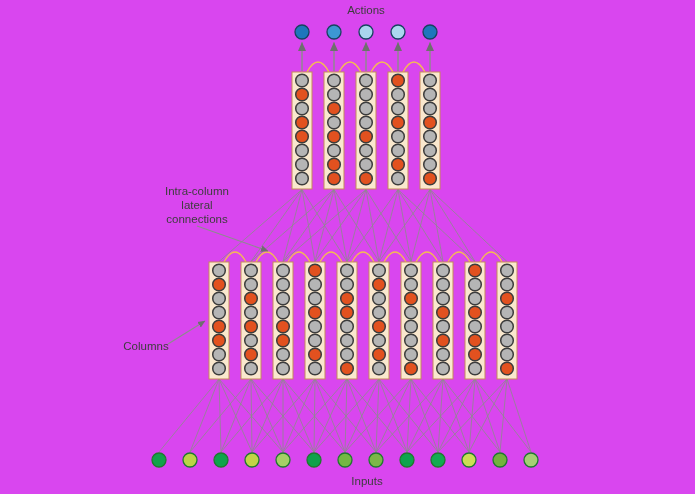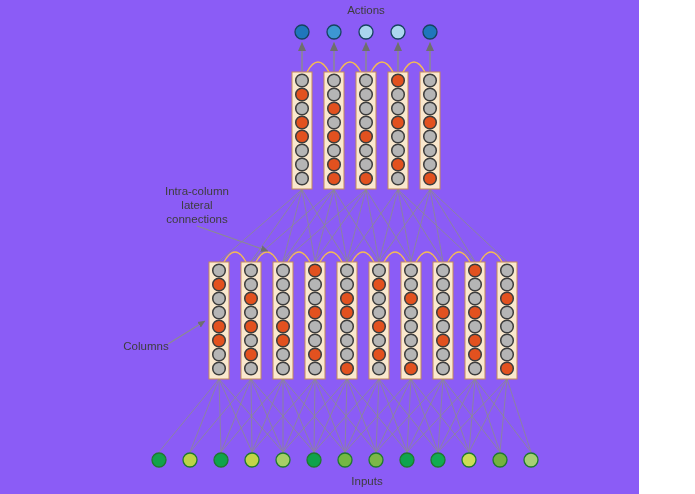--- a/index.html
+++ b/index.html
@@ -1,16 +1,16 @@
 <!DOCTYPE html>
 <html><head>
 <meta charset="utf-8">
 <style>
   html,body{margin:0;padding:0;background:#ffffff;}
-  .stage{position:relative;width:639px;height:494px;background:#8b5cf6;overflow:hidden;
+  .stage{position:relative;width:695px;height:494px;background:#d946ef;overflow:hidden;
          font-family:"Liberation Sans", sans-serif;}
   svg{display:block;}
   text{font-family:"Liberation Sans", sans-serif;}
 </style>
 </head>
 <body>
 
 <div class="stage">
   <svg id="net-svg" width="695" height="494" viewBox="0 0 695 494">
     <defs>

